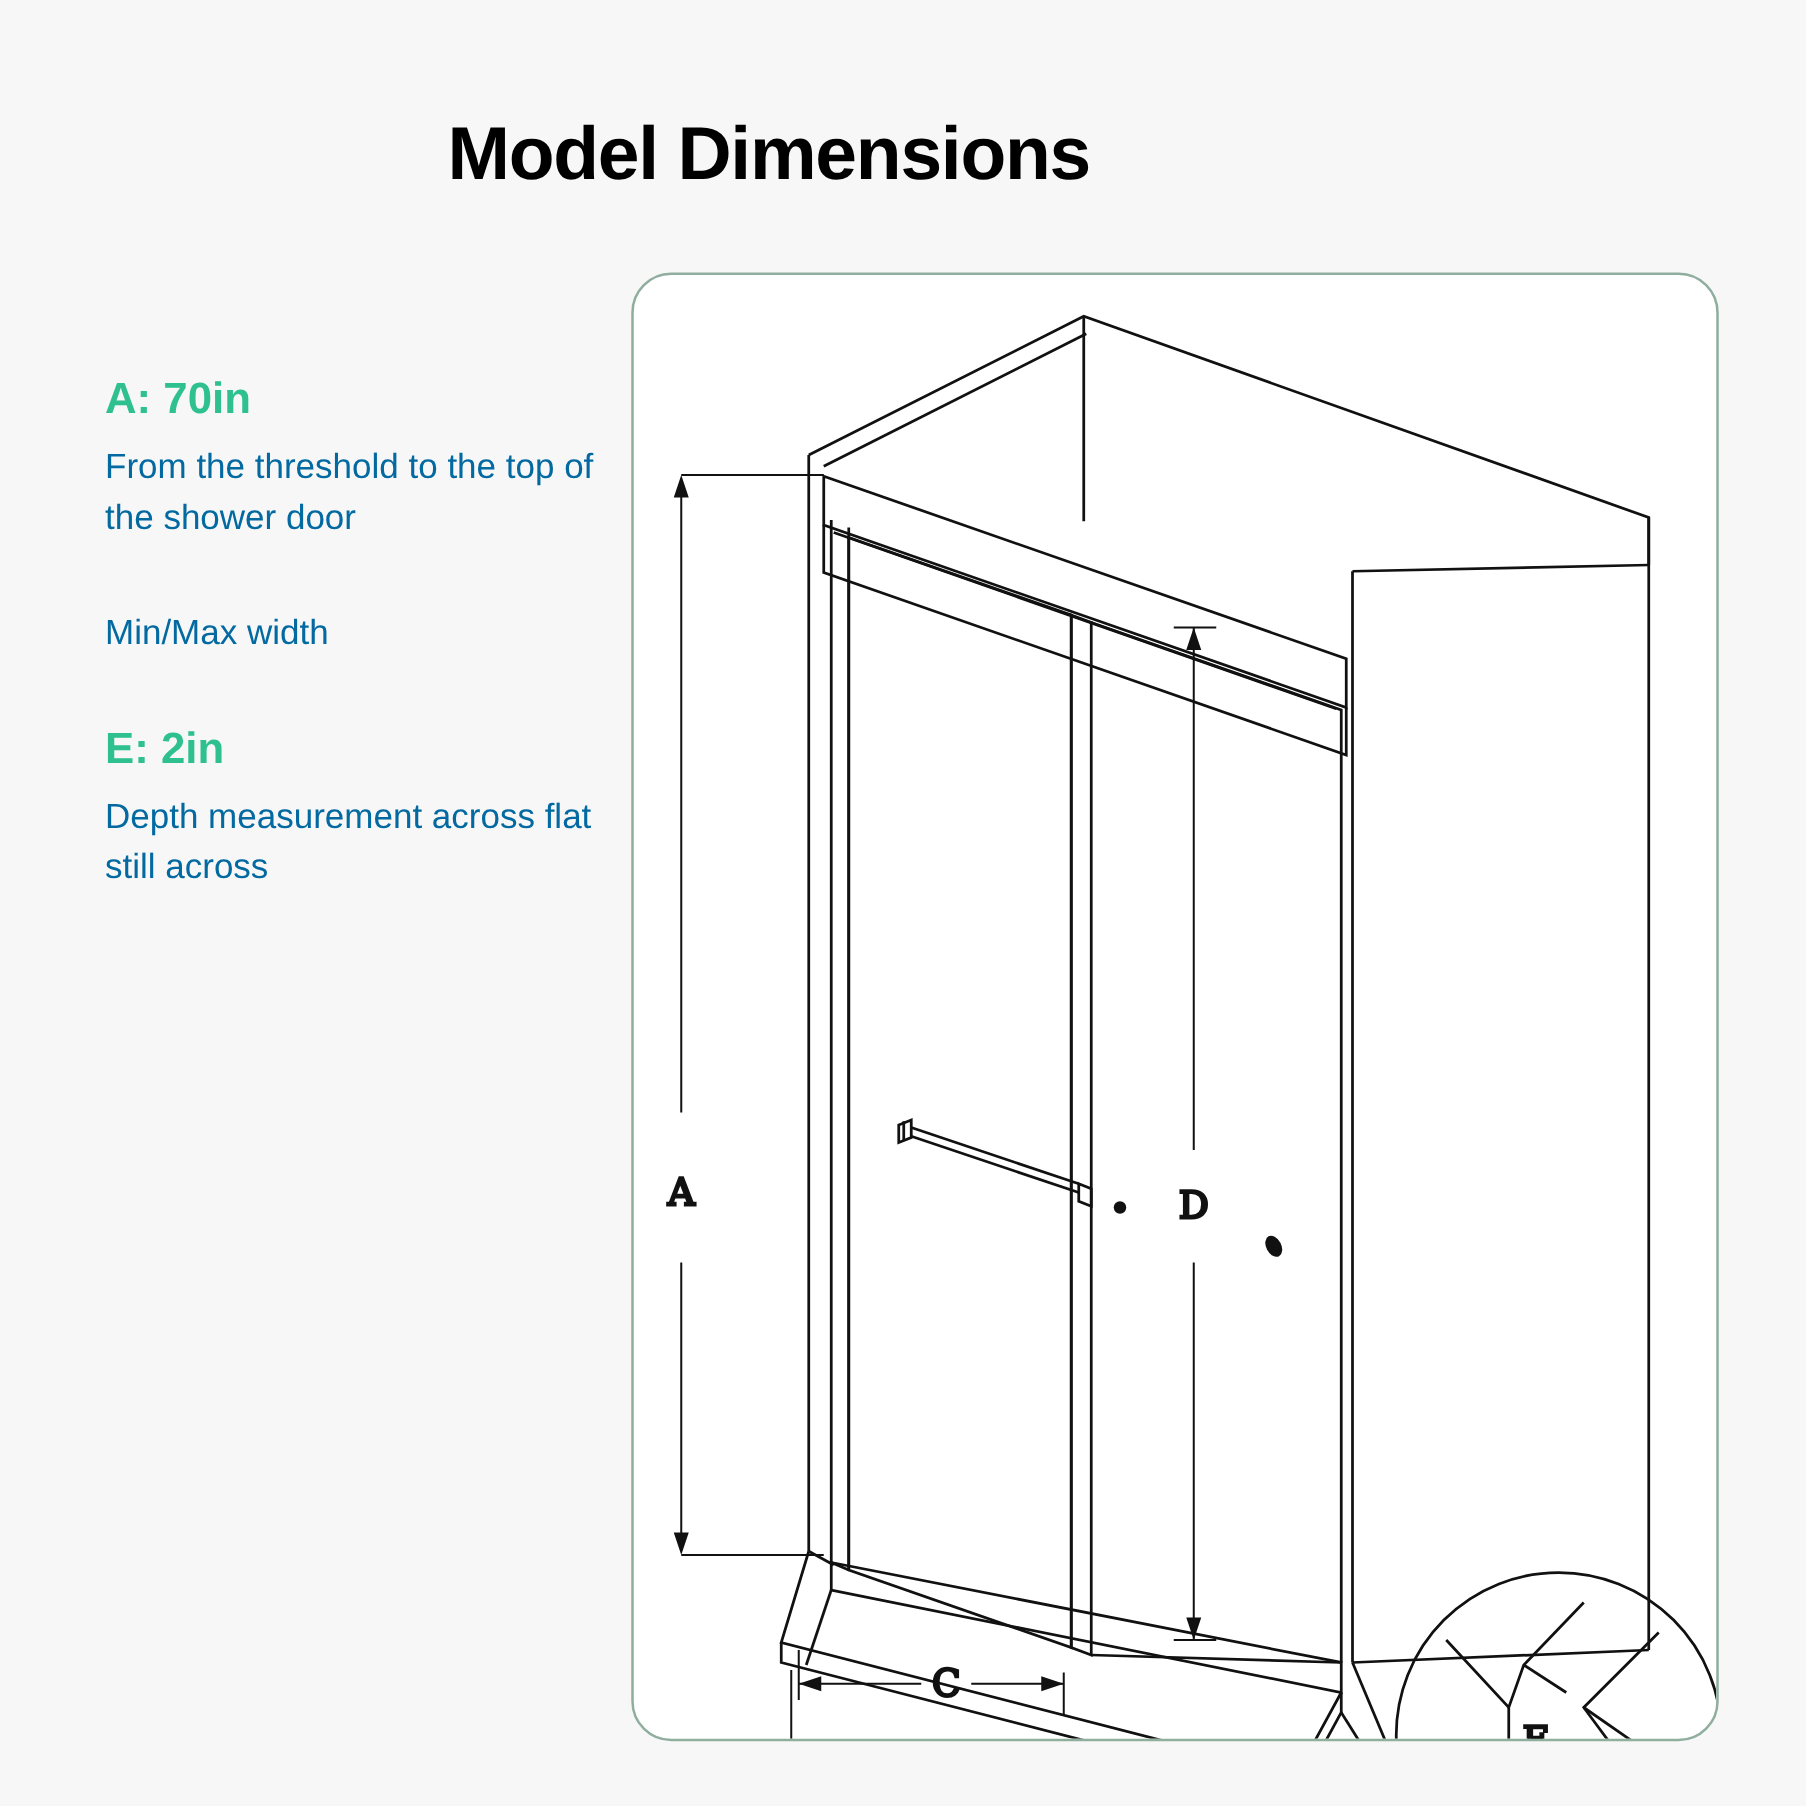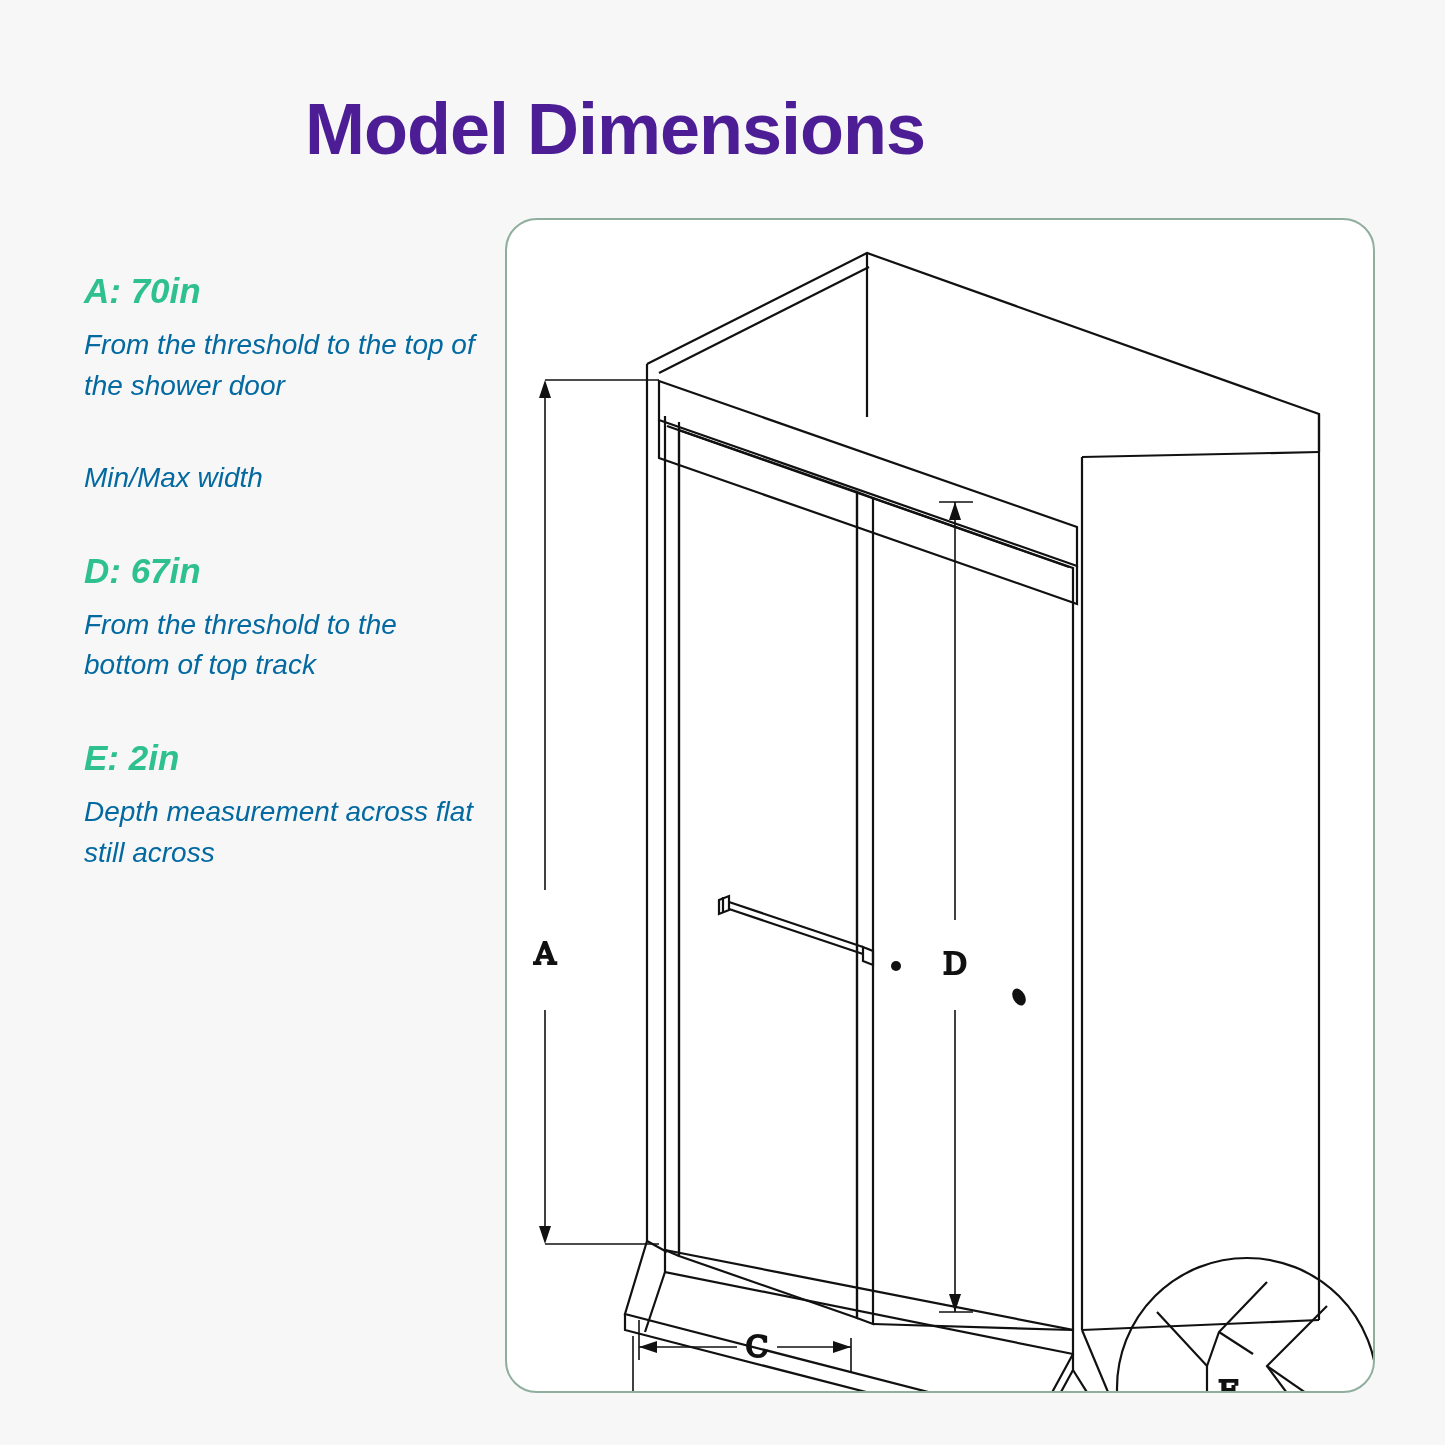--- a/index.html
+++ b/index.html
@@ -17,31 +17,30 @@
     position: relative;
     width: 1445px;
     height: 1445px;
   }
   .title {
     position: absolute;
     left: 0;
     top: 88px;
     width: 1230px;
     text-align: center;
-    font-size: 72px;
+    font-size: 60px;
     font-weight: bold;
-    color: #4c1d95;
+    color: #000000;
     letter-spacing: -1px;
   }
   .legend {
     position: absolute;
     left: 84px;
-    top: 271px;
+    top: 299px;
     width: 420px;
-    font-style: italic;
   }
   .legend-item {
     margin-bottom: 52px;
   }
   .legend-key {
     font-size: 35px;
     font-weight: bold;
     color: #2ec08f;
     margin: 0 0 14px 0;
     letter-spacing: 0px;
@@ -86,24 +85,20 @@
     <div class="legend-item">
       <p class="legend-key">A: 70in</p>
       <p class="legend-desc">From the threshold to the top of the shower door</p>
     </div>
 
     <div class="legend-item">
       <p class="legend-desc">Min/Max width</p>
     </div>
 
 
-    <div class="legend-item">
-      <p class="legend-key">D: 67in</p>
-      <p class="legend-desc">From the threshold to the bottom of top track</p>
-    </div>
 
     <div class="legend-item">
       <p class="legend-key">E: 2in</p>
       <p class="legend-desc">Depth measurement across flat still across</p>
     </div>
 
   </div>
 
   <div class="diagram-card">
     <svg width="866" height="1171" viewBox="0 0 866 1171">

